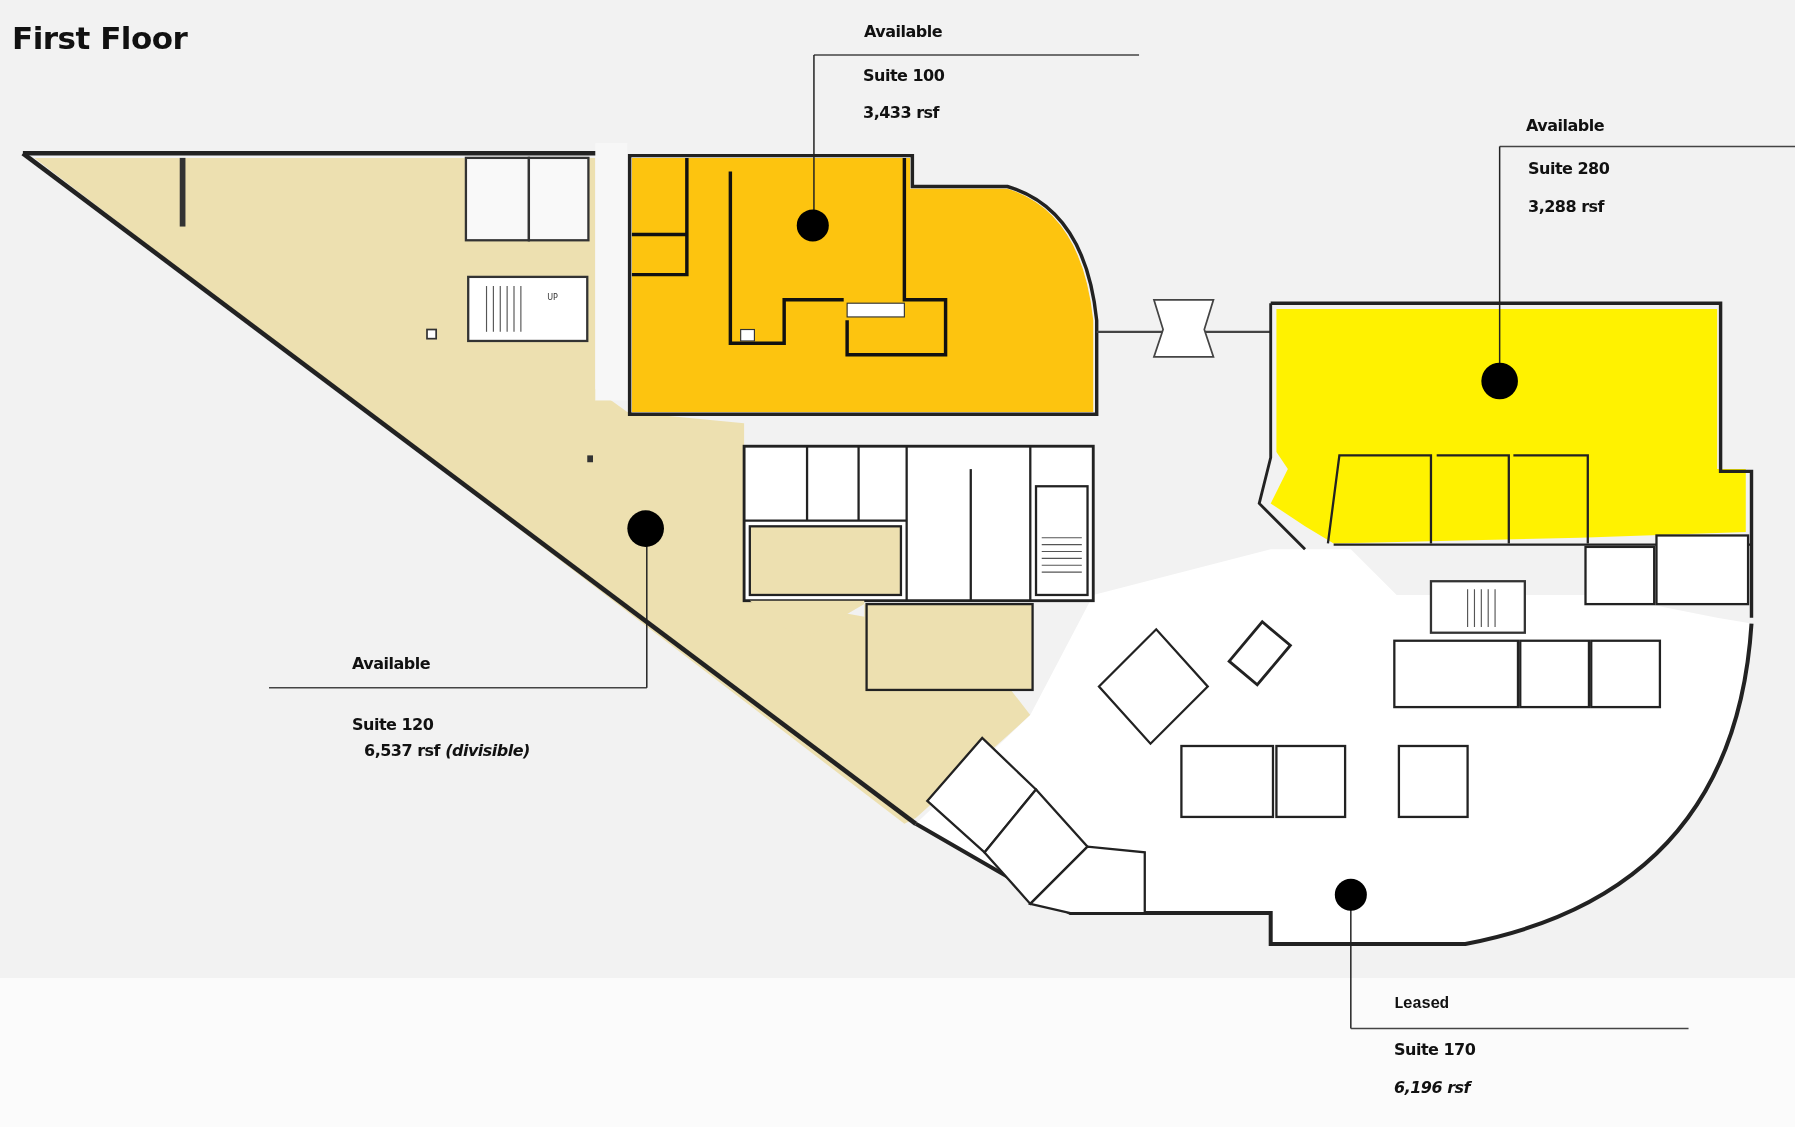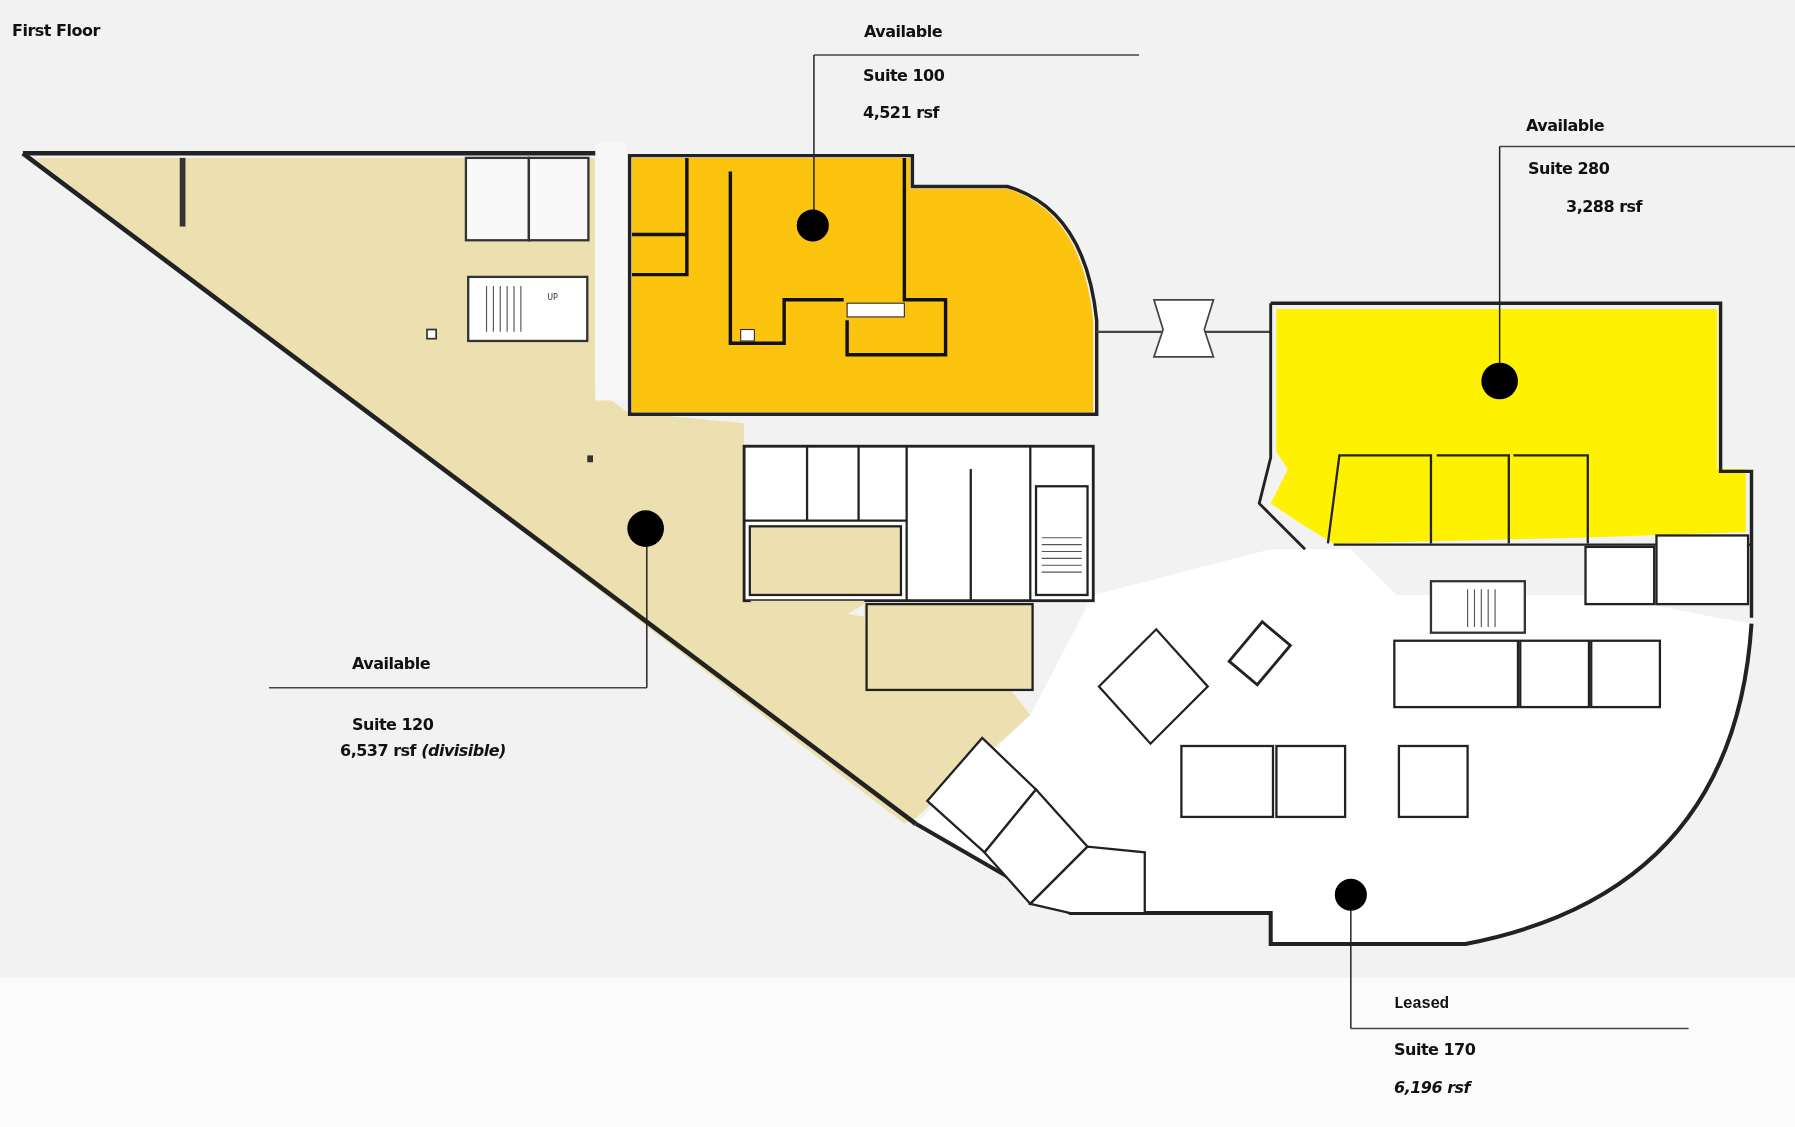--- a/index.html
+++ b/index.html
@@ -13,21 +13,21 @@
     position: absolute; left: 0; top: 0; width: 1795px; height: 978px;
     background: #f2f2f2;
   }
   svg.plan { position: absolute; left: 0; top: 0; width: 1795px; height: 1127px; }
   .label {
     position: absolute; font-weight: bold; color: #111;
     font-family: "DejaVu Sans", "Liberation Sans", sans-serif;
     font-size: 16px; line-height: 1; white-space: nowrap; letter-spacing: -0.5px;
   }
   .label i { font-style: italic; }
-  .title { font-size: 16px; }
+  .title { font-size: 31px; }
 </style>
 </head>
 <body>
 
 <div class="paper"></div>
 
 <svg class="plan" viewBox="0 0 1568 985" preserveAspectRatio="none">
 
   <polygon points="30,138 520,138 520,340 548,360 650,370 650,520 760,540 760,600 850,560 900,625 800,715 790,720" fill="#EDE0B0"></polygon>
 
@@ -154,33 +154,33 @@
     <line x1="1180" y1="899" x2="1475" y2="899" stroke="#444" stroke-width="1.3"></line>
     <circle cx="1180" cy="782" r="14" fill="#000"></circle>
   </g>
 </svg>
 
 <div class="label title" style="left:12px; top:23px;">First Floor</div>
 
 <div>
   <div class="label" style="left:864px; top:24px;">Available</div>
   <div class="label" style="left:863px; top:68px;">Suite 100</div>
-  <div class="label" style="left:863px; top:105px;">4,521 rsf</div>
+  <div class="label" style="left:863px; top:105px;">3,433 rsf</div>
 </div>
 
 <div>
   <div class="label" style="left:1526px; top:118px;">Available</div>
   <div class="label" style="left:1528px; top:161px;">Suite 280</div>
-  <div class="label" style="left:1528px; top:199px;margin-left:38px;">3,288 rsf</div>
+  <div class="label" style="left:1528px; top:199px;">3,288 rsf</div>
 </div>
 
 <div>
   <div class="label" style="left:352px; top:656px;">Available</div>
   <div class="label" style="left:352px; top:705px;margin-top:12px;">Suite 120</div>
-  <div class="label" style="left:340px; top:743px;">
+  <div class="label" style="left:364px; top:743px;">
     <span>6,537 rsf</span>
     <i>(divisible)</i>
   </div>
 </div>
 
 <div>
   <div class="label" style="left:1394px; top:996px;font-family:Liberation Mono, monospace;">Leased</div>
   <div class="label" style="left:1394px; top:1042px;">Suite 170</div>
   <div class="label" style="left:1394px; top:1080px;font-style:italic;">6,196 rsf</div>
 </div>

